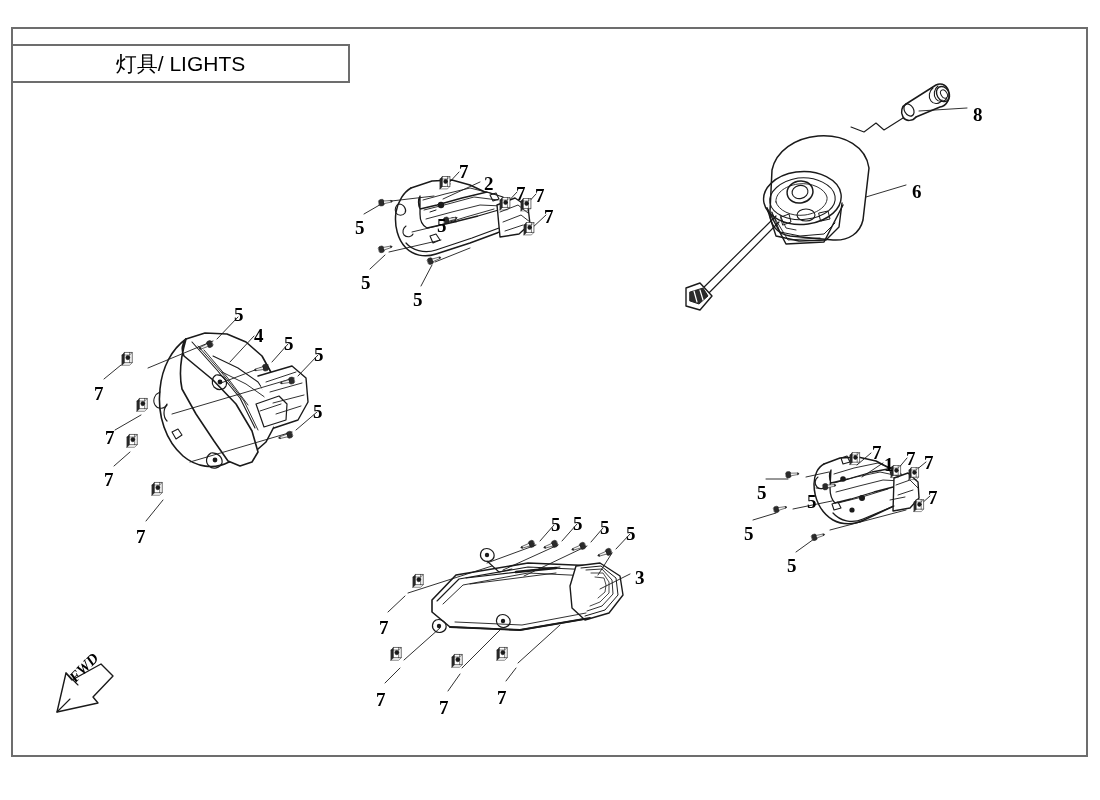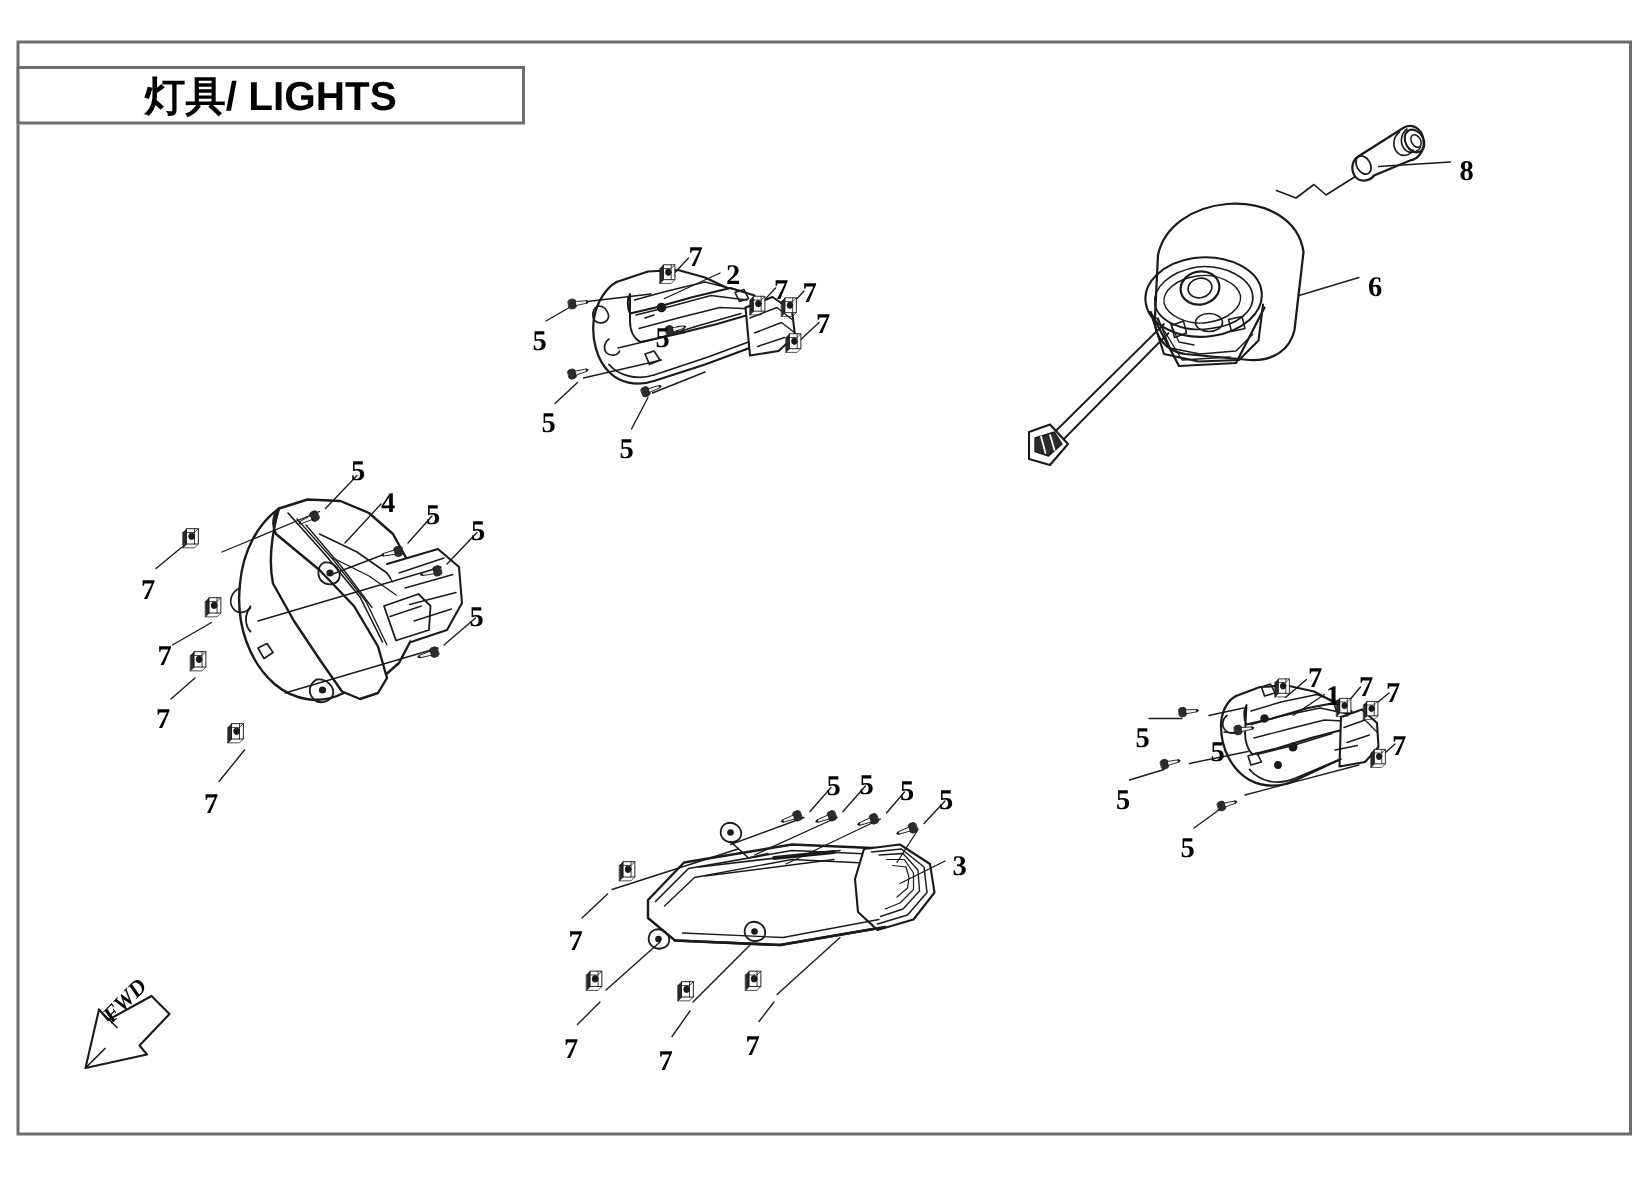--- a/index.html
+++ b/index.html
@@ -39,22 +39,22 @@
     width: 339px;
     height: 39px;
     border: 2px solid #6d6d6d;
     box-sizing: border-box;
     background: #ffffff;
     display: flex;
     align-items: center;
     justify-content: center;
   }
   #title-text {
-    font-size: 27px;
-    font-weight: bold;
+    font-size: 21px;
+    font-weight: normal;
     color: #000000;
     letter-spacing: 0px;
     white-space: nowrap;
   }
   
   #canvas {
     position: absolute;
     left: 0;
     top: 0;
     width: 1100px;

